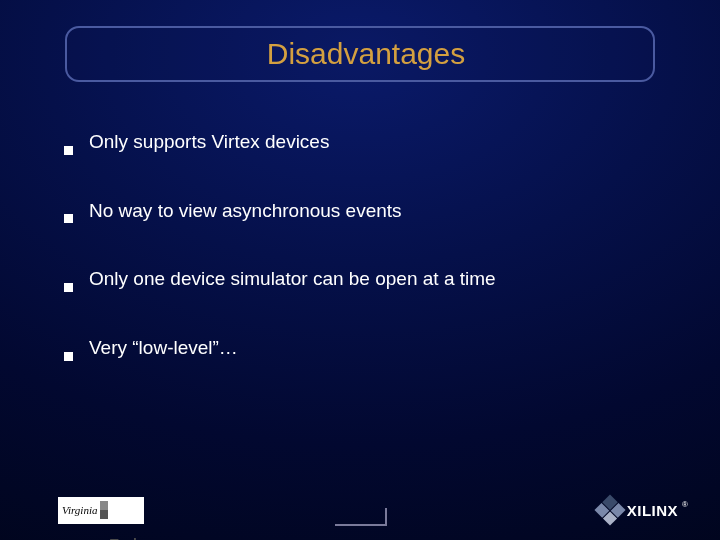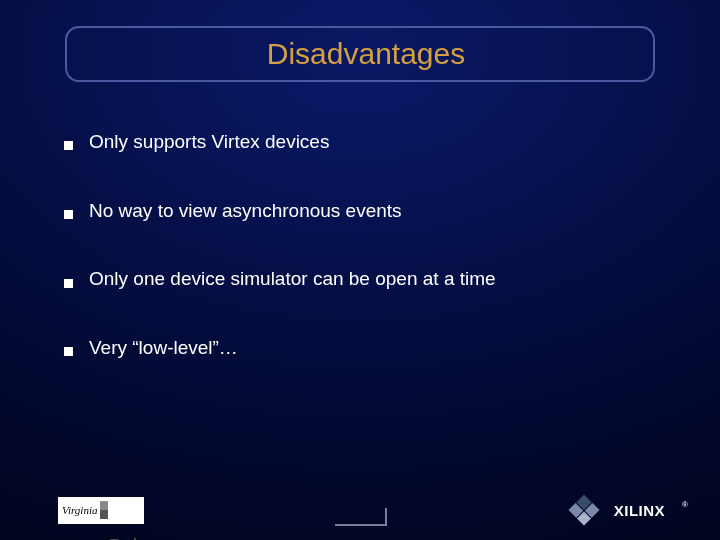--- a/index.html
+++ b/index.html
@@ -43,21 +43,21 @@
 
   .bullets {
     position: absolute;
     left: 64px;
     top: 130px;
     width: 580px;
   }
 
   .bullet-row {
     display: flex;
-    align-items: center;
+    align-items: flex-end;
     margin-bottom: 44px;
     color: #ffffff;
     font-size: 19px;
     line-height: 1.3;
   }
 
   .bullet-marker {
     width: 9px;
     height: 9px;
     background: #ffffff;
@@ -122,21 +122,21 @@
     bottom: 14px;
     width: 50px;
     height: 16px;
     border-right: 2px solid #7a7a9a;
     border-bottom: 2px solid #7a7a9a;
   }
 
   .logo-right {
     display: flex;
     align-items: center;
-    gap: 17px;
+    gap: 4px;
   }
   .xilinx-diamond {
     width: 22px;
     height: 22px;
     position: relative;
     transform: rotate(45deg);
     display: grid;
     grid-template-columns: 1fr 1fr;
     grid-template-rows: 1fr 1fr;
     gap: 1px;

